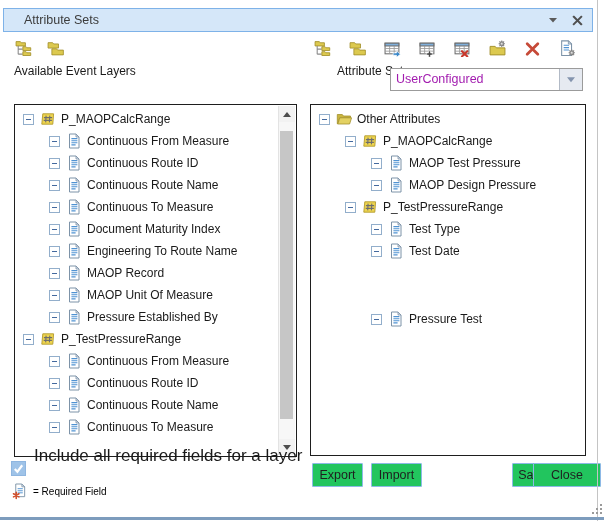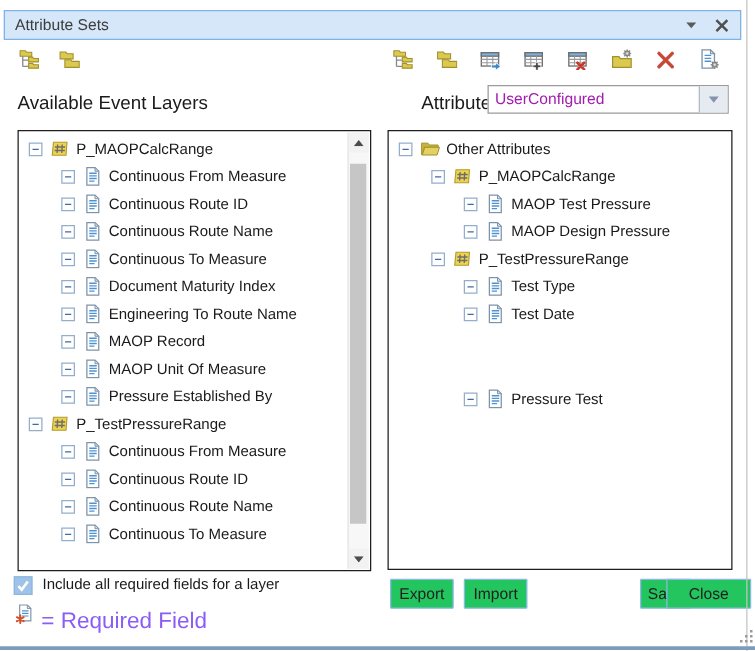--- a/index.html
+++ b/index.html
@@ -7,31 +7,31 @@
     position:relative;width:604px;height:521px;background:#ffffff;
     font-family:"Liberation Sans",sans-serif;overflow:hidden;
     -webkit-font-smoothing:antialiased;
   }
   
   .titlebar{
     position:absolute;left:3px;top:8px;width:590px;height:24px;
     background:#d5e7f9;border:1px solid #7eb2e8;box-sizing:border-box;
     display:flex;align-items:center;
   }
-  .titlebar-text{margin-left:8px;font-size:12.5px;color:#3c3c3c;}
+  .titlebar-text{margin-left:20px;font-size:12.5px;color:#3c3c3c;}
   .titlebar-controls{margin-left:auto;display:flex;align-items:center;gap:10px;margin-right:8px;}
   .tb-ctl{width:14px;height:14px;display:flex;align-items:center;justify-content:center;cursor:default;}
   
   .toolgroup{position:absolute;top:41px;display:flex;}
   .toolgroup.left{left:14px;gap:14px;}
   .toolgroup.right{left:313px;gap:17px;}
   .tool-btn{width:18px;height:18px;display:flex;align-items:center;justify-content:center;}
   .tool-btn svg{width:17px;height:17px;}
   
-  .section-label{position:absolute;top:74px;font-size:15px;color:#1a1a1a;white-space:nowrap;}
+  .section-label{position:absolute;top:64px;font-size:12px;color:#1a1a1a;white-space:nowrap;}
   #lbl-left{left:14px;}
   #lbl-right{left:305px;margin-left:32px;}
   .combo{
     position:absolute;left:390px;top:68px;width:193px;height:23px;
     border:1px solid #9b9b9b;background:#fff;box-sizing:border-box;display:flex;
   }
   .combo-value{flex:1;font-size:12.5px;color:#a21caf;padding:3px 0 0 5px;white-space:nowrap;overflow:hidden;}
   .combo-btn{
     width:22px;border-left:1px solid #b2bac6;background:#e6eaf1;
     display:flex;align-items:center;justify-content:center;
@@ -56,23 +56,23 @@
   .scrollbar{position:absolute;top:1px;right:1px;bottom:1px;width:16px;background:#f7f7f7;border-left:1px solid #e3e3e3;}
   .sb-btn{position:absolute;left:0;width:16px;height:16px;display:flex;align-items:center;justify-content:center;background:#f2f2f2;}
   .sb-up{top:0;}
   .sb-down{bottom:0;}
   .sb-thumb{position:absolute;left:1px;width:13px;top:25px;height:288px;background:#c6c6c6;}
   
   .checkbox{
     position:absolute;left:11px;top:461px;width:15px;height:15px;background:#9fc3e8;
     border:1px solid #8fb6e0;box-sizing:border-box;display:flex;align-items:center;justify-content:center;
   }
-  #chk-label{position:absolute;left:34px;top:460px;font-size:12px;color:#1a1a1a;}
+  #chk-label{position:absolute;left:34px;top:446px;font-size:17px;color:#1a1a1a;}
   .req-icon{position:absolute;left:12px;top:483px;width:15px;height:17px;}
-  #req-label{position:absolute;left:33px;top:486px;font-size:18px;color:#8b5cf6;}
+  #req-label{position:absolute;left:33px;top:486px;font-size:10px;color:#000000;}
   .btn{
     position:absolute;top:463px;height:24px;box-sizing:border-box;
     background:#22c55e;border:1px solid #8db9e6;border-radius:1px;
     font-size:12.5px;color:#1f1f1f;display:flex;align-items:center;justify-content:center;
     font-family:"Liberation Sans",sans-serif;
   }
   #btn-export{left:312px;width:51px;}
   #btn-import{left:371px;width:51px;}
   #btn-save{left:485px;width:41px;margin-left:27px;}
   #btn-close{left:533px;width:68px;}

